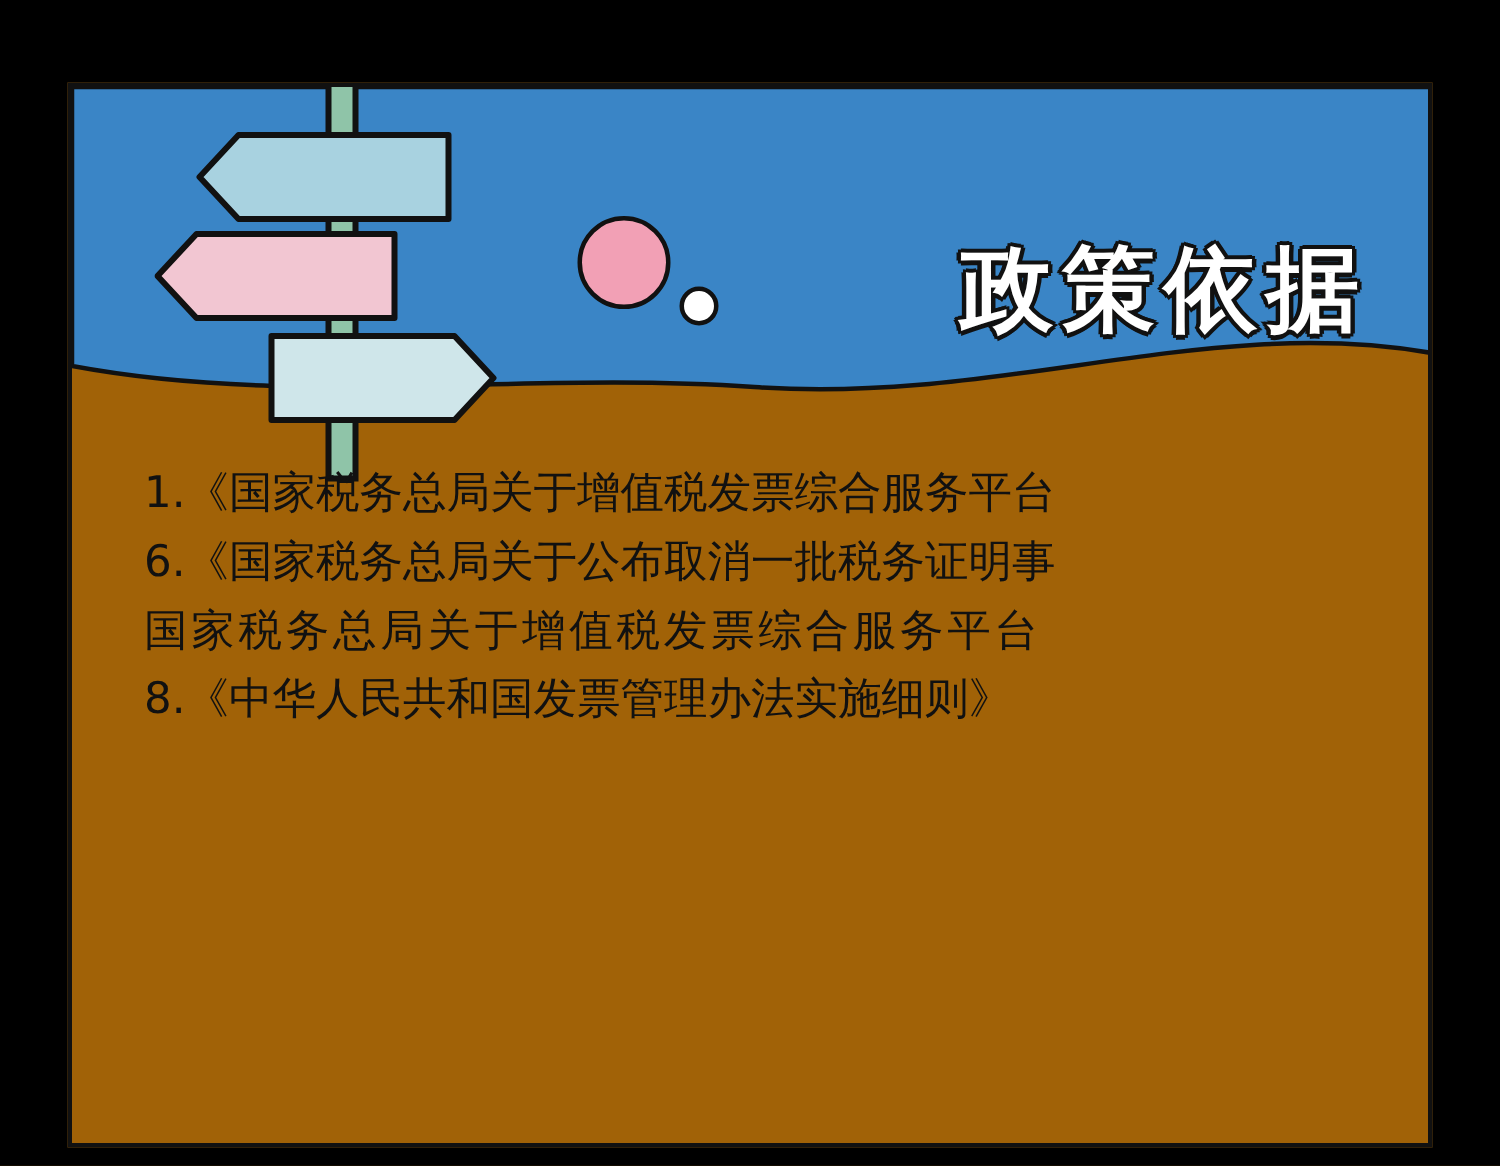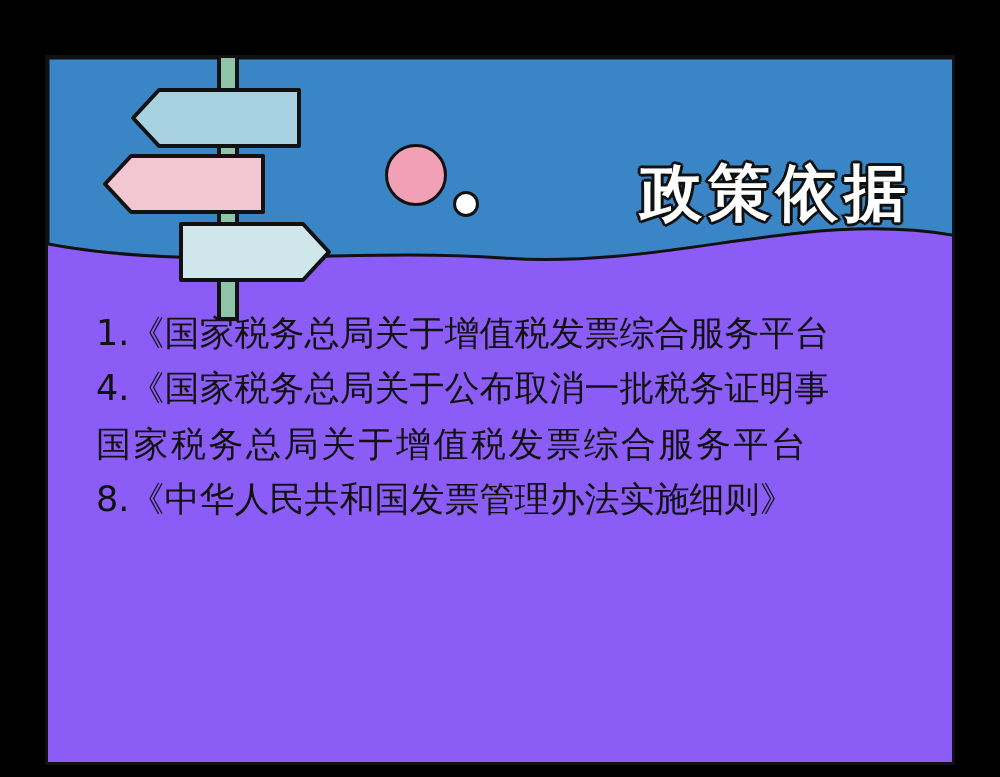--- a/index.html
+++ b/index.html
@@ -21,21 +21,21 @@
     background: #000000;
   }
 
   
   .card {
     position: absolute;
     left: 45px;
     top: 55px;
     width: 910px;
     height: 710px;
-    background: #8b5cf6;
+    background: #a16207;
     border: 3px solid #111111;
     box-sizing: border-box;
     overflow: hidden;
   }
 
   
   .header-band {
     position: absolute;
     left: 0;
     top: 0;
@@ -101,21 +101,21 @@
   
   .body-text {
     position: absolute;
     left: 0;
     top: 248px;
     width: 910px;
     padding: 0 48px;
     box-sizing: border-box;
     color: #111111;
     font-family: "DejaVu Sans", sans-serif;
-    font-size: 35px;
+    font-size: 29px;
     line-height: 1.58;
   }
   .line {
     white-space: nowrap;
   }
 </style>
 </head>
 <body>
 
 <div class="poster">
@@ -141,19 +141,19 @@
       </svg>
     </div>
 
     <div class="dot-pink"></div>
     <div class="dot-white"></div>
 
     <div class="header-title">政策依据</div>
 
     <div class="body-text">
       <div class="line">1.《国家税务总局关于增值税发票综合服务平台</div>
-      <div class="line">4.《国家税务总局关于公布取消一批税务证明事</div>
+      <div class="line">6.《国家税务总局关于公布取消一批税务证明事</div>
       <div class="line" style="letter-spacing:2.5px;">国家税务总局关于增值税发票综合服务平台</div>
       <div class="line">8.《中华人民共和国发票管理办法实施细则》</div>
     </div>
 
   </div>
 </div>
 
 </body></html>

